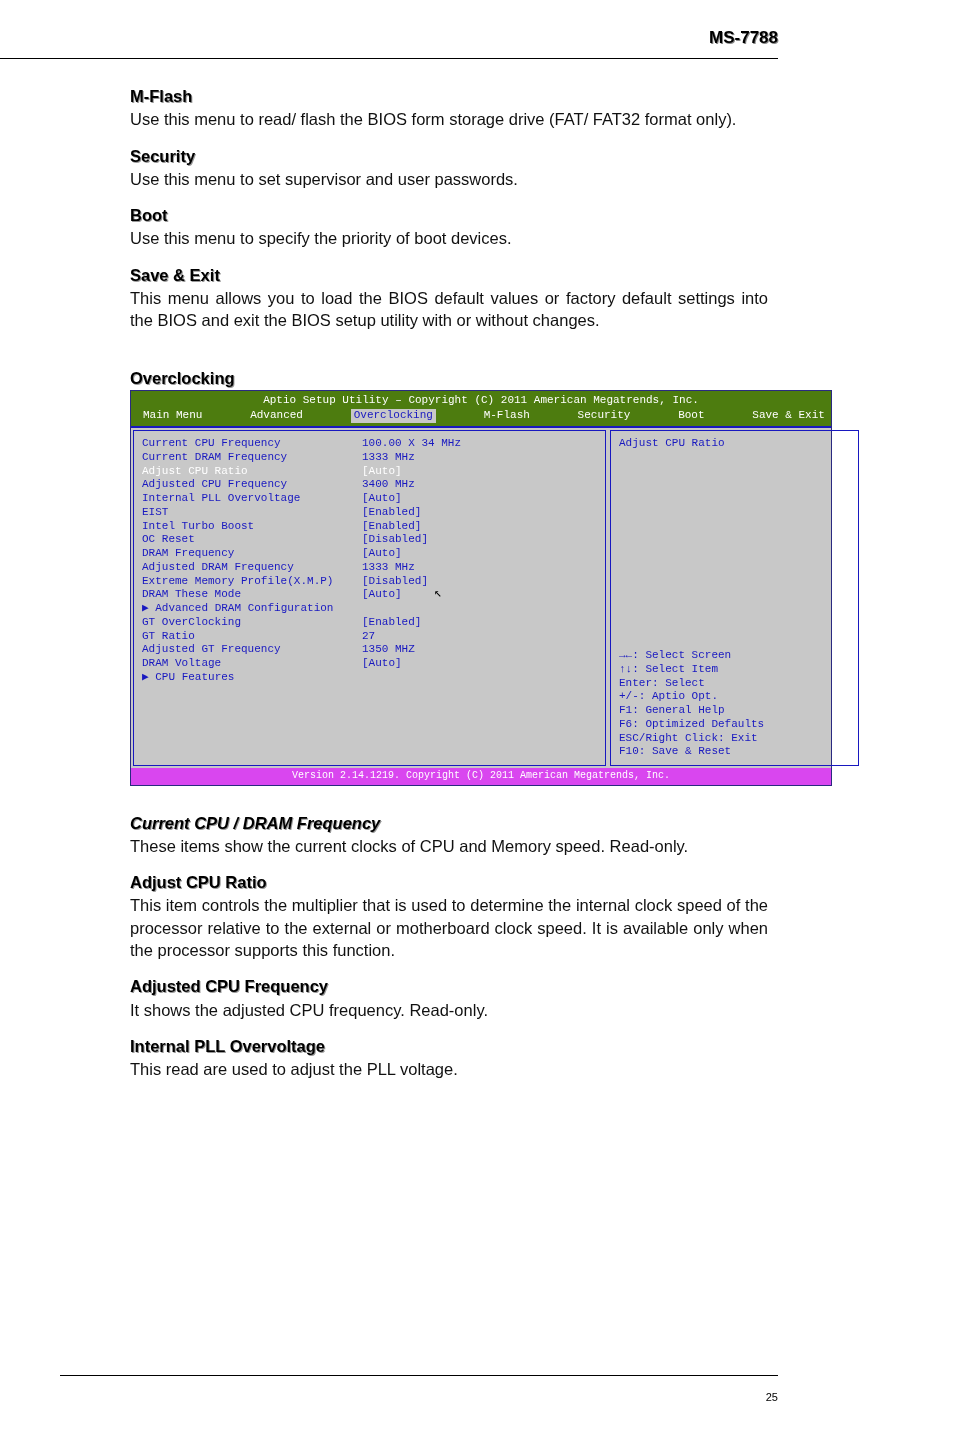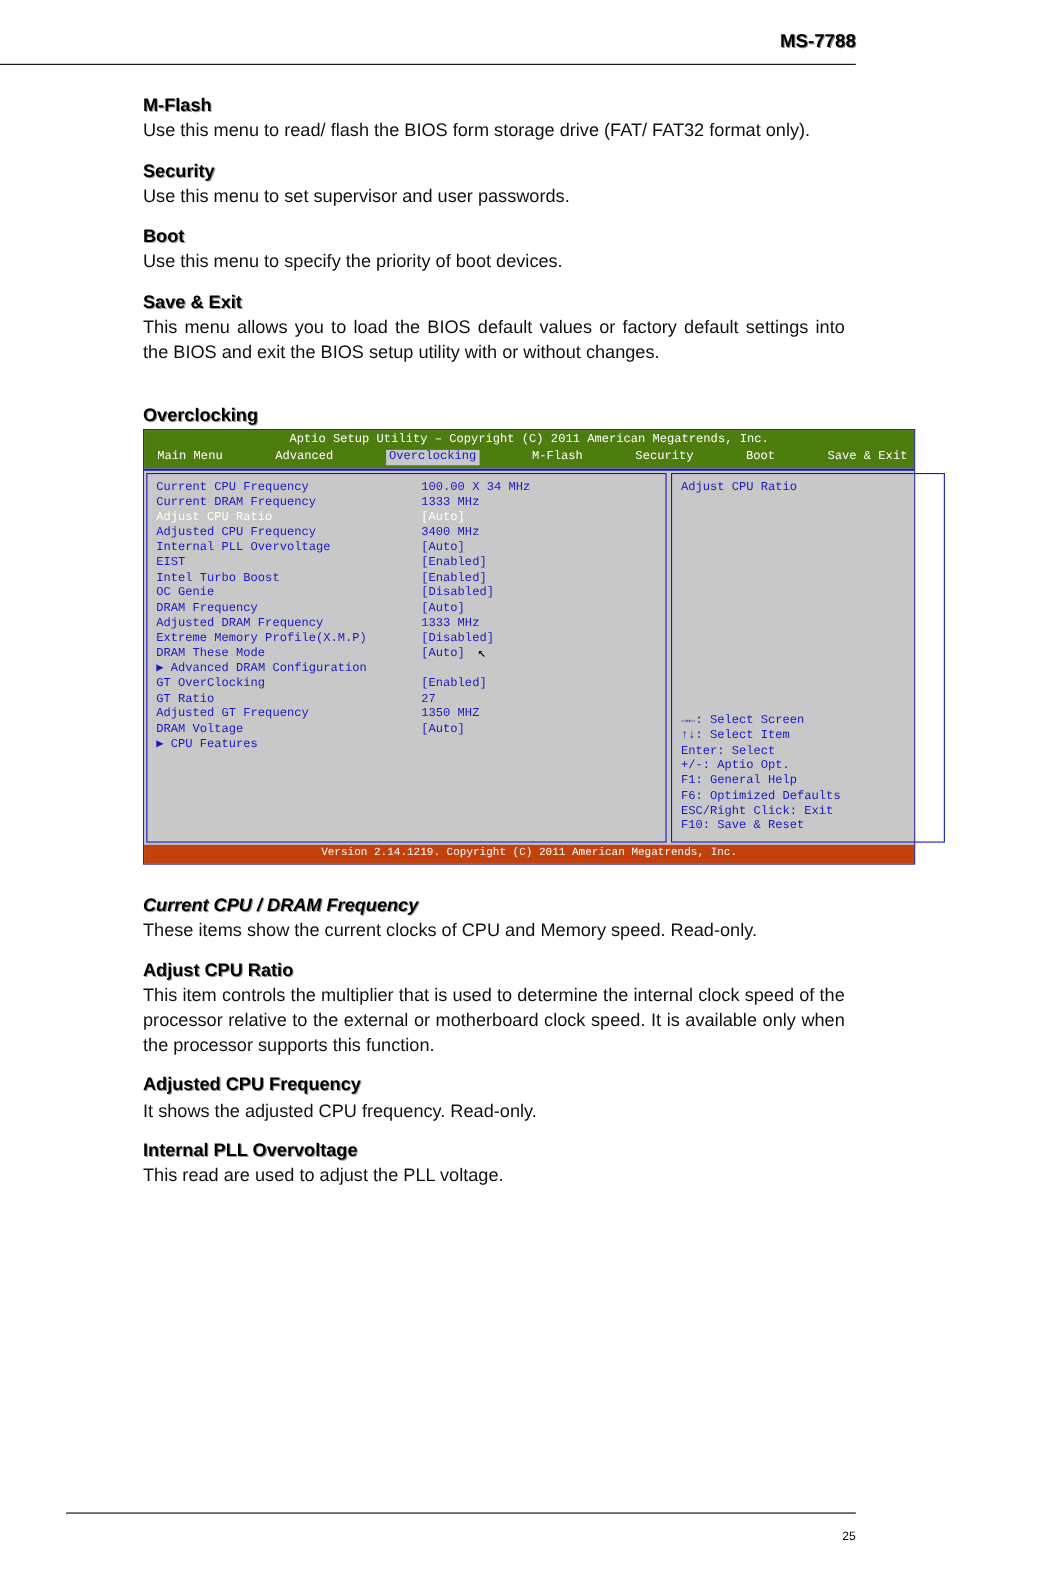--- a/index.html
+++ b/index.html
@@ -96,26 +96,26 @@
   .bios-right {
     flex: 0 0 33%;
     border: 1px solid #1818c0;
     margin: 2px;
     padding: 6px 8px;
     color: #1818c0;
     display: flex;
     flex-direction: column;
     justify-content: space-between;
   }
-  .bios-row { display: flex; white-space: pre; gap: 21px; }
+  .bios-row { display: flex; white-space: pre; }
   .bios-label { flex: 0 0 220px; }
   .bios-sel .bios-label, .bios-sel .bios-val { color: #fff; }
   .bios-val { }
   .bios-bottom {
-    background: #c2410c;
+    background: #d946ef;
     color: #fff;
     text-align: center;
     padding: 2px 0;
     font-size: 10px;
   }
   .cursor {
     position: absolute;
     left: 300px;
     top: 155px;
     color: #000;
@@ -172,21 +172,21 @@
       </div>
       <div class="bios-main">
         <div class="bios-left">
           <div class="bios-row"><span class="bios-label">Current CPU Frequency</span><span class="bios-val">100.00 X 34 MHz</span></div>
           <div class="bios-row"><span class="bios-label">Current DRAM Frequency</span><span class="bios-val">1333 MHz</span></div>
           <div class="bios-row bios-sel"><span class="bios-label">Adjust CPU Ratio</span><span class="bios-val">[Auto]</span></div>
           <div class="bios-row"><span class="bios-label">Adjusted CPU Frequency</span><span class="bios-val">3400 MHz</span></div>
           <div class="bios-row"><span class="bios-label">Internal PLL Overvoltage</span><span class="bios-val">[Auto]</span></div>
           <div class="bios-row"><span class="bios-label">EIST</span><span class="bios-val">[Enabled]</span></div>
           <div class="bios-row"><span class="bios-label">Intel Turbo Boost</span><span class="bios-val">[Enabled]</span></div>
-          <div class="bios-row"><span class="bios-label">OC Genie</span><span class="bios-val">[Disabled]</span></div>
+          <div class="bios-row"><span class="bios-label">OC Reset</span><span class="bios-val">[Disabled]</span></div>
           <div class="bios-row"><span class="bios-label">DRAM Frequency</span><span class="bios-val">[Auto]</span></div>
           <div class="bios-row"><span class="bios-label">Adjusted DRAM Frequency</span><span class="bios-val">1333 MHz</span></div>
           <div class="bios-row"><span class="bios-label">Extreme Memory Profile(X.M.P)</span><span class="bios-val">[Disabled]</span></div>
           <div class="bios-row"><span class="bios-label">DRAM These Mode</span><span class="bios-val">[Auto]</span></div>
           <div class="bios-row"><span class="bios-label">▶ Advanced DRAM Configuration</span><span class="bios-val"></span></div>
           <div class="bios-row"><span class="bios-label">GT OverClocking</span><span class="bios-val">[Enabled]</span></div>
           <div class="bios-row"><span class="bios-label">GT Ratio</span><span class="bios-val">27</span></div>
           <div class="bios-row"><span class="bios-label">Adjusted GT Frequency</span><span class="bios-val">1350 MHZ</span></div>
           <div class="bios-row"><span class="bios-label">DRAM Voltage</span><span class="bios-val">[Auto]</span></div>
           <div class="bios-row"><span class="bios-label">▶ CPU Features</span><span class="bios-val"></span></div>

